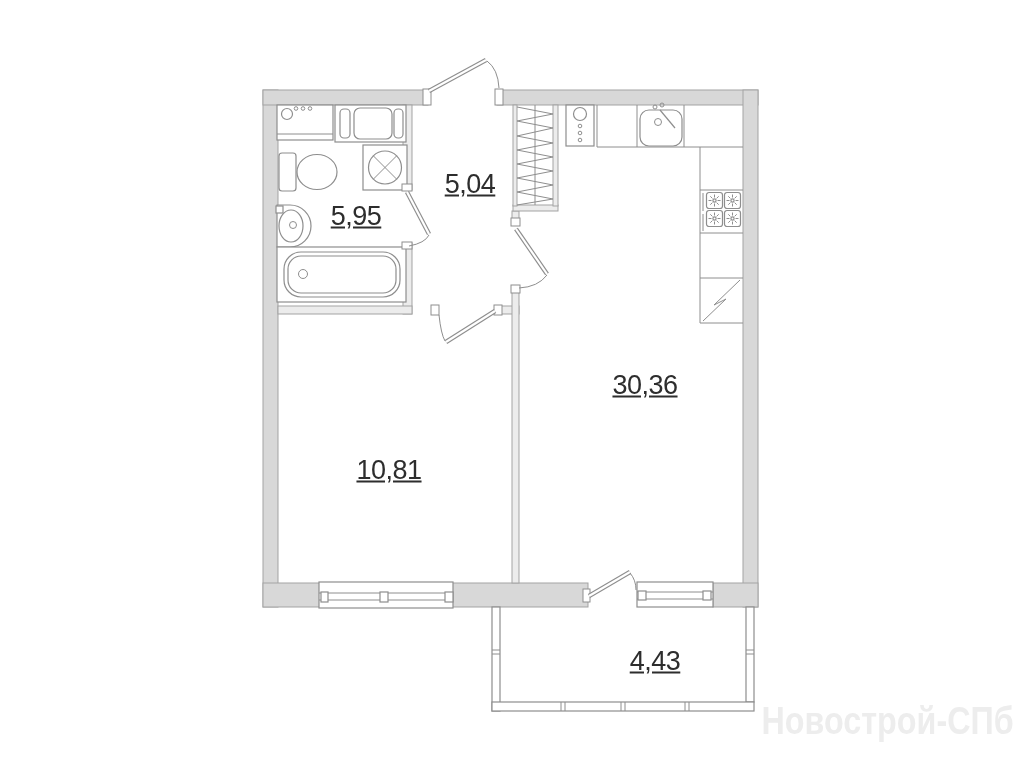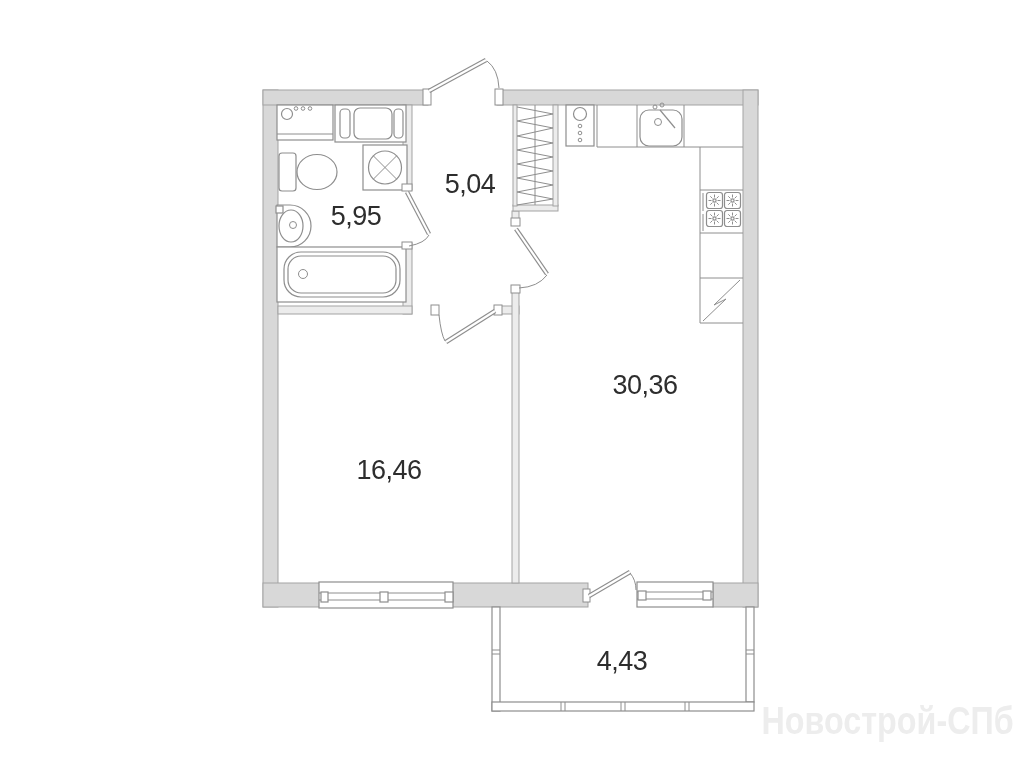--- a/index.html
+++ b/index.html
@@ -18,21 +18,21 @@
   .wall{fill:var(--wall-fill);stroke:var(--wall-edge);stroke-width:1;}
   .iwall{fill:var(--inner-wall-fill);stroke:var(--wall-edge);stroke-width:1;}
   .fx{fill:none;stroke:var(--fixture-line);stroke-width:1.2;}
   .fxw{fill:#ffffff;stroke:var(--fixture-line);stroke-width:1.2;}
   .thin{stroke-width:1;}
   .jamb{fill:#ffffff;stroke:var(--fixture-line);stroke-width:1;}
   .leaf{stroke:var(--fixture-line);stroke-width:4.5;}
   .leafin{stroke:#ffffff;stroke-width:2.2;}
   .arc{fill:none;stroke:var(--fixture-line);stroke-width:1;}
   .area-label{position:absolute;transform:translate(-50%,-50%);font-size:27px;letter-spacing:-0.5px;
-              color:var(--label-text);white-space:nowrap;}
+              color:var(--label-text);white-space:nowrap;text-decoration:underline;}
   .watermark{position:absolute;top:700px;right:10px;font-size:38px;font-weight:bold;
              color:var(--watermark-text);letter-spacing:0;transform:scaleX(.85);
              transform-origin:right center;white-space:nowrap;}
 </style>
 </head>
 <body>
 
 <div class="canvas">
 
   <svg width="1024" height="768" viewBox="0 0 1024 768">
@@ -215,18 +215,18 @@
     <g>
       <rect class="jamb" x="583" y="589" width="7" height="13"></rect>
       <line class="leaf" x1="589" y1="596" x2="630" y2="572"></line>
       <line class="leafin" x1="589" y1="596" x2="630" y2="572"></line>
       <path class="arc" d="M630,573 Q636,580 636,590"></path>
     </g>
   </svg>
 
   <div class="area-label" style="left:356px;top:216px">5,95</div>
   <div class="area-label" style="left:470px;top:184px">5,04</div>
-  <div class="area-label" style="left:389px;top:470px">16,46</div>
+  <div class="area-label" style="left:389px;top:470px">10,81</div>
   <div class="area-label" style="left:645px;top:385px">30,36</div>
-  <div class="area-label" style="left:622px;top:661px">4,43</div>
+  <div class="area-label" style="left:655px;top:661px">4,43</div>
 
   <div class="watermark">Новострой-СПб</div>
 </div>
 
 </body></html>

